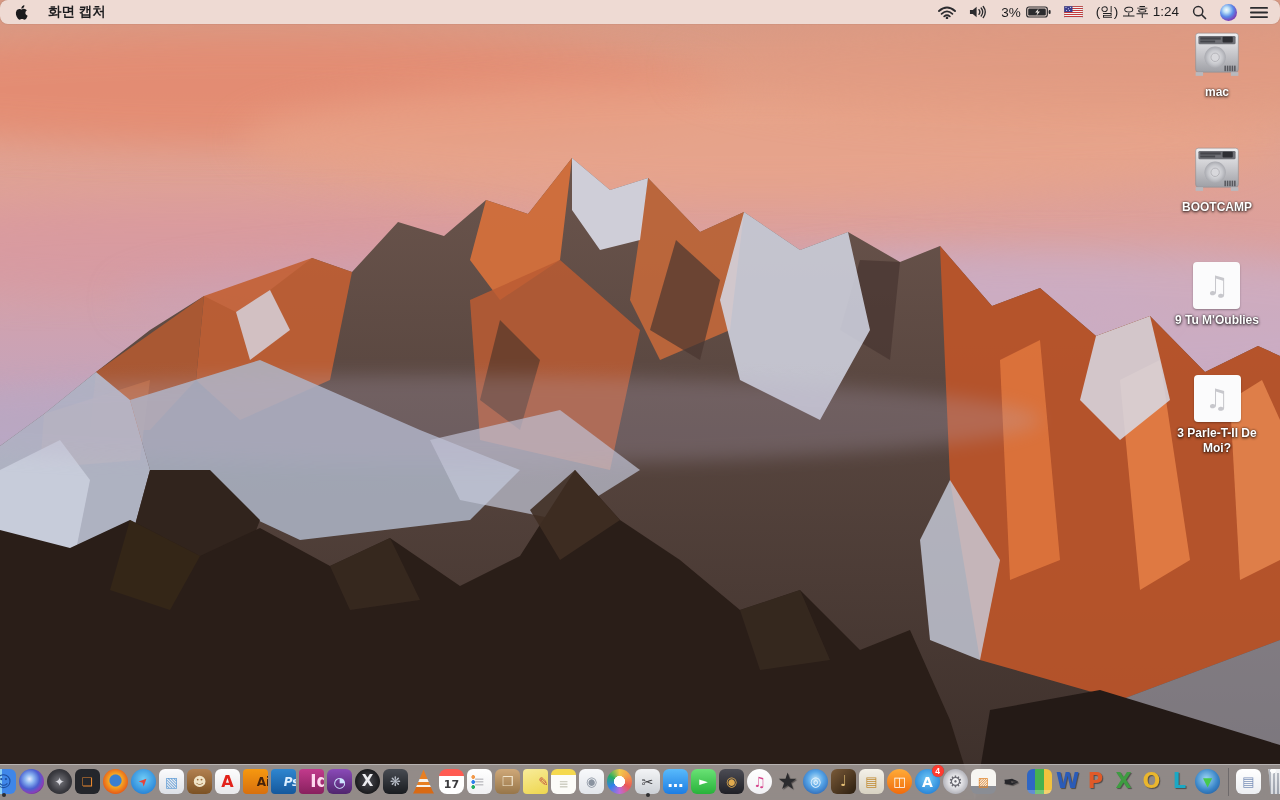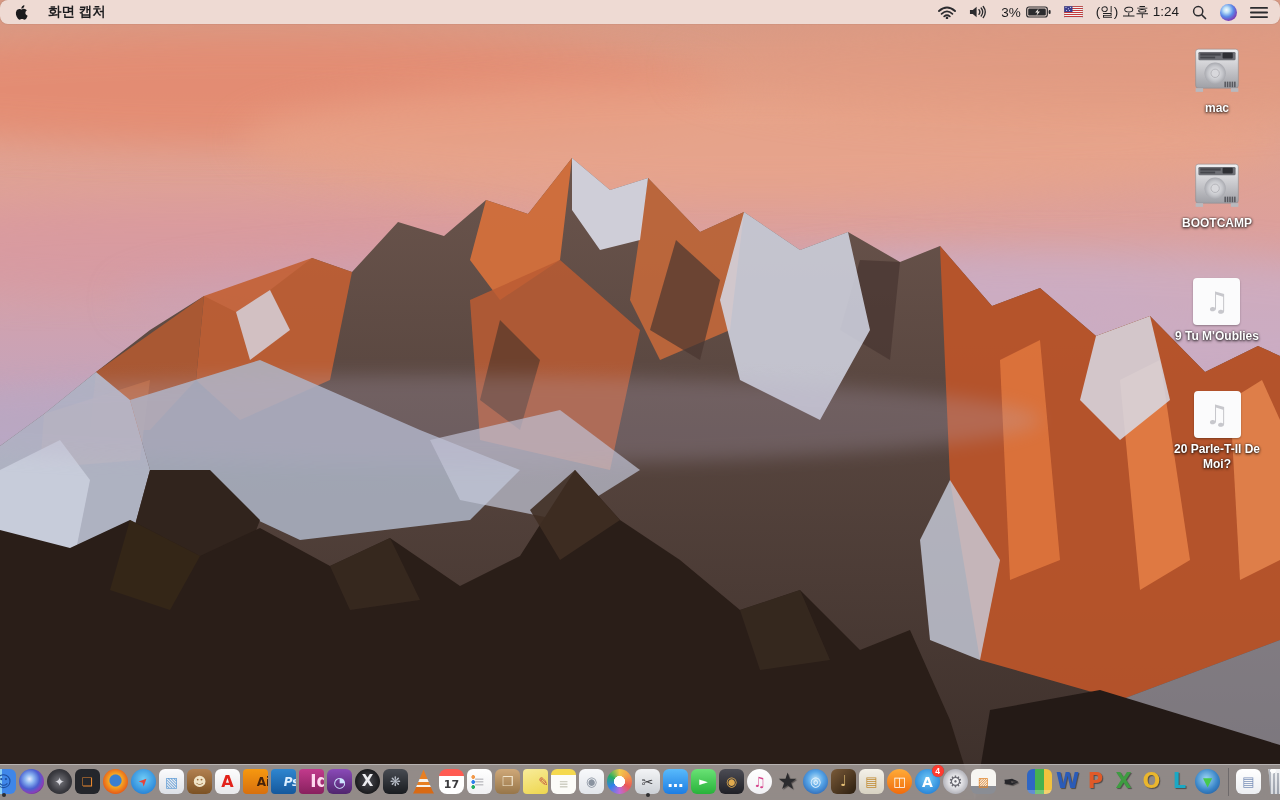--- a/index.html
+++ b/index.html
@@ -27,21 +27,21 @@
   .menus { display:flex; gap:19px; }
   .menu-item { cursor:pointer; }
   .mb-right { display:flex; align-items:center; gap:13px; }
   .mb-icon { display:flex; align-items:center; cursor:pointer; }
   .mb-text { cursor:default; }
   .batt-group { display:flex; align-items:center; gap:5px; }
   .siri-orb { width:17px; height:17px; border-radius:50%;
     background:radial-gradient(circle at 38% 35%, #f8f8ff 0%, #bfe3f7 18%, #5a8ae8 45%, #7a3fb8 72%, #2a1a5e 100%); }
 
   
-  .desktop-icons { position:absolute; top:48px; right:8px; width:110px; z-index:10;
+  .desktop-icons { position:absolute; top:32px; right:8px; width:110px; z-index:10;
     display:flex; flex-direction:column; align-items:center; }
   .desktop-icon { display:flex; flex-direction:column; align-items:center; margin-bottom:47px; cursor:pointer; }
   .desktop-icon .di-label { margin-top:4px; font-size:12px; font-weight:700; color:#fff;
     text-shadow:0 1px 3px rgba(0,0,0,.9), 0 0 2px rgba(0,0,0,.6);
     text-align:center; line-height:1.25; max-width:104px; }
   .audio-file { width:47px; height:47px; background:#fbfbfc; border-radius:4px;
     box-shadow:0 1px 2px rgba(0,0,0,.3); display:flex; align-items:center; justify-content:center; }
   .audio-file .note { font-size:27px; color:#c7c7cc; font-family:"DejaVu Sans",sans-serif; }
 
   
@@ -283,21 +283,21 @@
         <div class="desktop-icon">
           <div class="audio-file">
             <span class="note">♫</span>
           </div>
           <div class="di-label">9 Tu M'Oublies</div>
         </div>
         <div class="desktop-icon">
           <div class="audio-file">
             <span class="note">♫</span>
           </div>
-          <div class="di-label">20 Parle-T-Il De Moi?</div>
+          <div class="di-label">3 Parle-T-Il De Moi?</div>
         </div>
       </div>
   </main>
 
   <footer class="dock">
     <div class="dock-inner">
         <div class="dock-item">
           <div class="dock-icon shape-round" style="background: linear-gradient(90deg, rgb(143, 208, 245) 0px, rgb(143, 208, 245) 46%, rgb(63, 134, 232) 46%);">
             <span class="g" style="color: rgb(29, 79, 160); font-size: 16px;">☺</span>
           </div>

